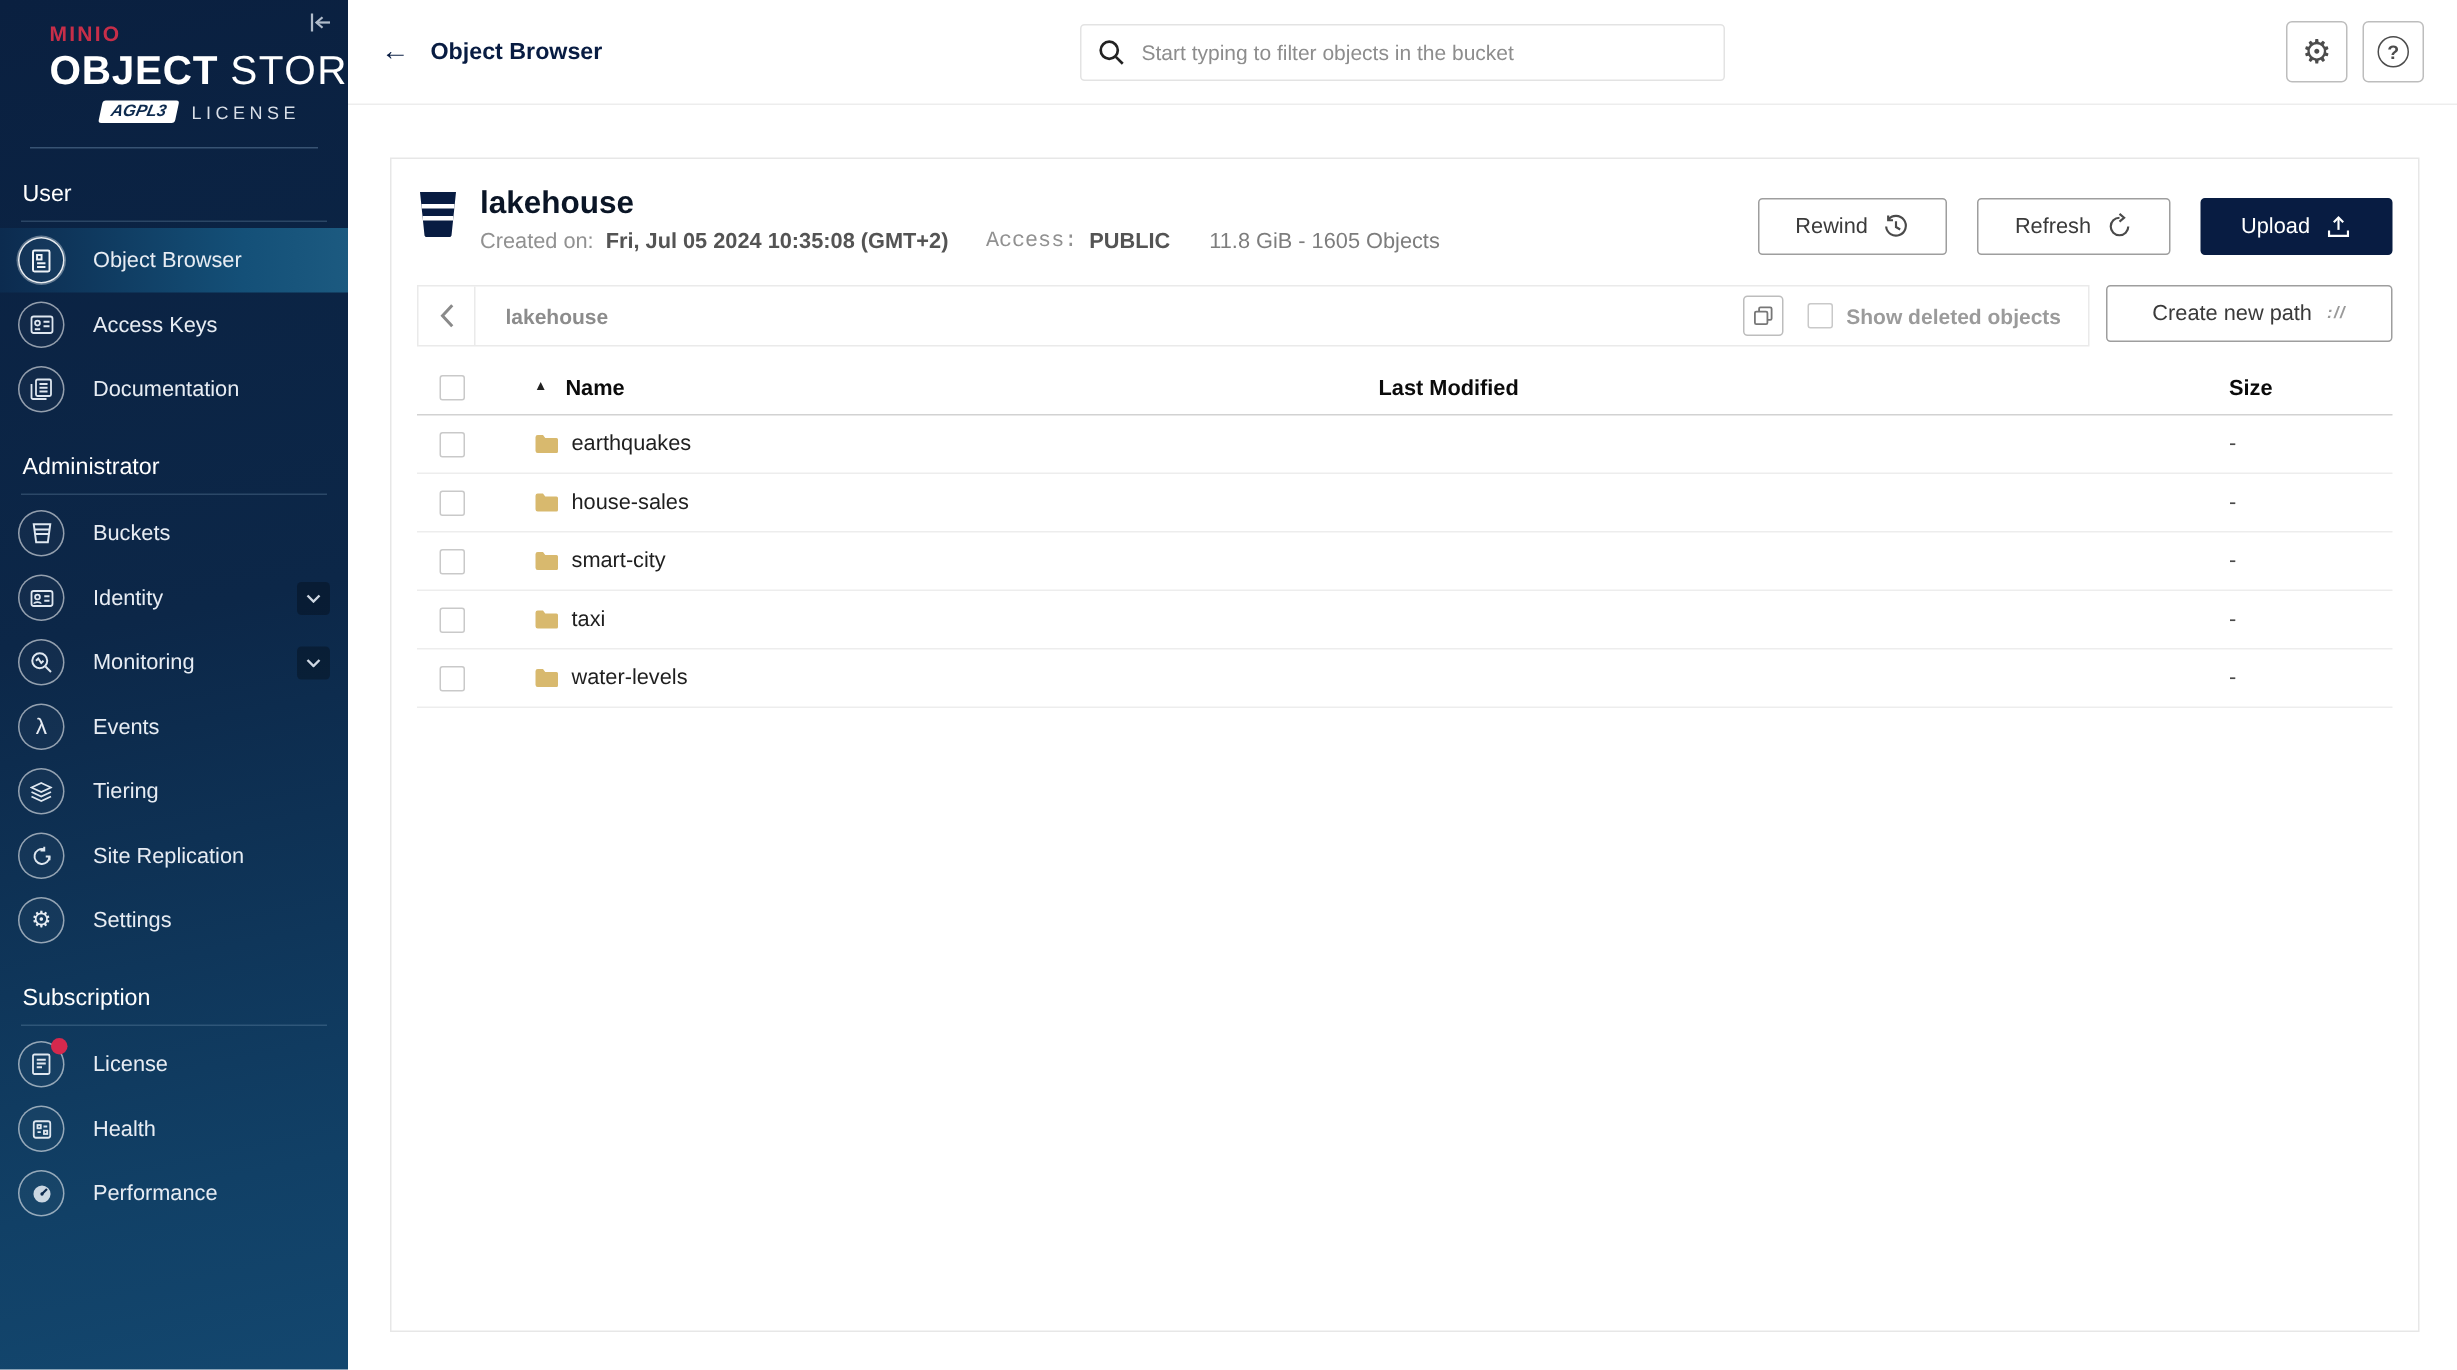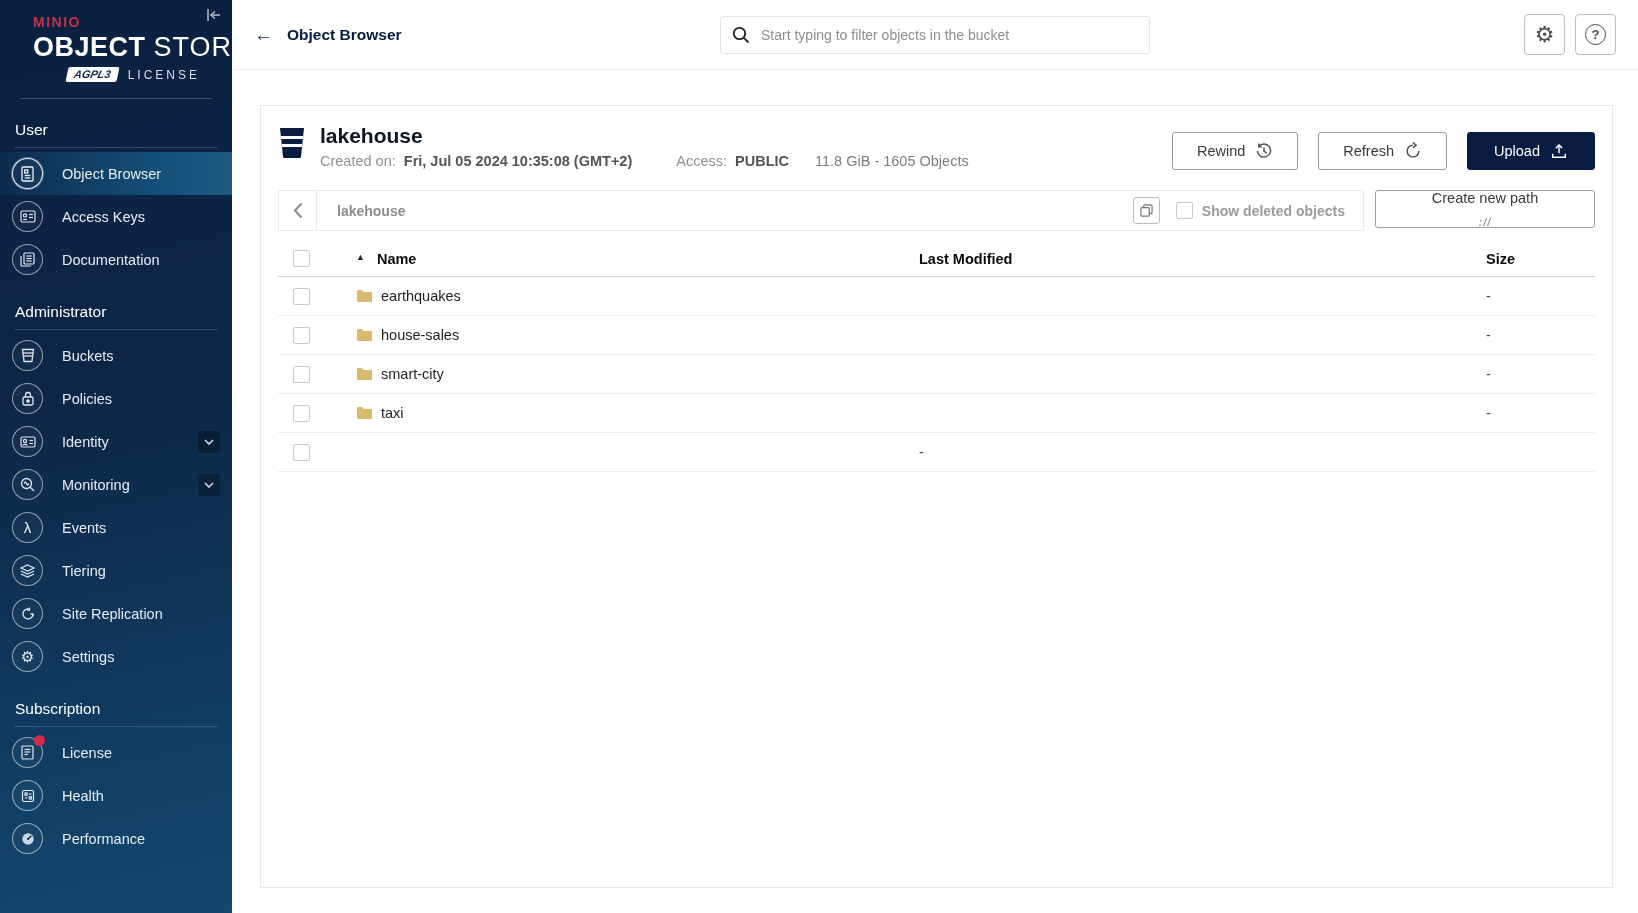--- a/index.html
+++ b/index.html
@@ -62,40 +62,40 @@
   .panel { margin:35px 25px 0 28px; height:783px; border:1px solid #e7e7e7; background:#fff;
     padding:18px 17px 0; }
   .bucket-header { display:flex; align-items:flex-start; }
   .bucket-icon { margin-top:3px; }
   .bucket-titles { margin-left:14px; }
   .bucket-name { font-size:21px; font-weight:bold; color:#0a1526; }
   .bucket-meta { display:flex; align-items:center; gap:8px; margin-top:5px; font-size:14.5px;text-align:right; }
   .meta-label { color:#919191; }
   .meta-value { color:#545454; font-weight:bold; }
   .meta-summary { color:#7d7d7d; margin-left:18px; }
-  .gap-lg { margin-left:36px; }
+  .gap-lg { margin-left:17px;font-family:Liberation Mono, monospace; }
   .bucket-actions { margin-left:auto; display:flex; gap:20px; margin-top:8px; }
   .btn { height:38px; display:flex; align-items:center; justify-content:center; gap:10px;
     border:1px solid #9e9e9e; border-radius:3px; background:#fff; font-size:14.5px; color:#3a3a3a;
     cursor:pointer; font-family:"Liberation Sans", sans-serif; padding:0 24px; }
   .btn-primary { background:#081c42; color:#fff; border-color:#081c42; padding:12px 26px; }
 
   .pathbar { margin-top:20px; display:flex; gap:11px; height:41px; }
   .crumb-box { flex:1; border:1px solid #eaeaea; display:flex; align-items:center; background:#fff; }
   .crumb-back { width:38px; height:100%; border-right:1px solid #eaeaea; display:flex;
     align-items:center; justify-content:center; cursor:pointer; }
   .crumb-path { margin-left:20px; color:#8c8c8c; font-weight:bold; font-size:14px; }
   .crumb-spacer { flex:1; }
   .copy-btn { width:27px; height:27px; border:1px solid #bdbdbd; border-radius:3px; background:#fff;
     display:flex; align-items:center; justify-content:center; cursor:pointer; }
   .cb { width:17px; height:17px; border:1px solid #c9c9c9; border-radius:2px; background:#fff;
     display:inline-block; cursor:pointer; flex:0 0 17px; }
   .show-deleted { display:flex; align-items:center; gap:9px; margin:0 18px 0 16px; cursor:pointer; }
   .show-deleted-label { color:#9b9b9b; font-weight:bold; font-size:14px; }
-  .create-path-btn { width:220px;flex-direction:column; }
+  .create-path-btn { width:191px; }
   .proto-icon { font-size:11px; font-style:italic; color:#9a9a9a; letter-spacing:1px; font-weight:bold; }
 
   
   .obj-table { margin-top:10px; }
   .t-row { display:grid; grid-template-columns:46px 1fr 567px 109px; align-items:center; }
   .t-head { height:36px; border-bottom:1px solid #d2d2d2; font-weight:bold; color:#0b0b0b; font-size:14.5px; }
   .t-body-row { height:39px; border-bottom:1px solid #ededed; font-size:14.5px; color:#1f1f1f; cursor:pointer; }
   .cell-check { display:flex; justify-content:center; }
   .cell-name { padding-left:32px; display:flex; align-items:center; gap:8px; }
   .sort-caret { font-size:9px; color:#222; margin-right:4px; position:relative; top:-2px; }
@@ -171,30 +171,20 @@
 
   <div class="s-item">
     <span class="s-icon">
       <svg width="14" height="15" viewBox="0 0 14 15" fill="none" stroke="#dfe7f0" stroke-width="1.3">
         <path d="M1.5 1.5 h11 l-1.6 12 h-7.8 z"></path>
           <line x1="2" y1="5" x2="12" y2="5"></line>
         <line x1="2.4" y1="8" x2="11.6" y2="8"></line>
         </svg>
     </span>
     <span class="s-label">Buckets</span>
-  </div>
-  <div class="s-item">
-    <span class="s-icon">
-      <svg width="12" height="15" viewBox="0 0 12 15" fill="none" stroke="#dfe7f0" stroke-width="1.3">
-        <rect x="1" y="6" width="10" height="8" rx="1.5"></rect>
-          <path d="M3.5 6 V4 a2.5 2.5 0 0 1 5 0 V6"></path>
-        <circle cx="6" cy="10" r="1.2" fill="#dfe7f0"></circle>
-        </svg>
-    </span>
-    <span class="s-label">Policies</span>
   </div>
   <div class="s-item">
     <span class="s-icon">
       <svg width="16" height="12" viewBox="0 0 16 12" fill="none" stroke="#dfe7f0" stroke-width="1.2">
         <rect x="1" y="1" width="14" height="10" rx="1.5"></rect>
           <circle cx="5" cy="5" r="1.6"></circle>
         <path d="M2.8 9.5 c0-1.5 4.4-1.5 4.4 0"></path>
           <line x1="9.5" y1="4.5" x2="13" y2="4.5"></line>
         <line x1="9.5" y1="7.5" x2="13" y2="7.5"></line>
         </svg>
@@ -456,19 +446,25 @@
           <span>taxi</span>
         </span>
         <span></span>
         <span class="cell-size">-</span>
       </div>
 
       <div class="t-row t-body-row">
         <span class="cell-check">
             <span class="cb"></span>
           </span>
+        <span class="cell-name">
+          <svg width="17" height="14" viewBox="0 0 17 14">
+            <path d="M1 2.5 Q1 1 2.5 1 H6 L7.5 3 H15 Q16 3 16 4 V12 Q16 13 15 13 H2.5 Q1 13 1 11.5 Z" fill="#d8b96e"></path>
+            </svg>
+          <span>water-levels</span>
+        </span>
         <span></span>
         <span class="cell-size">-</span>
       </div>
     </div>
 
   </div>
 </div>
 
 </body></html>

